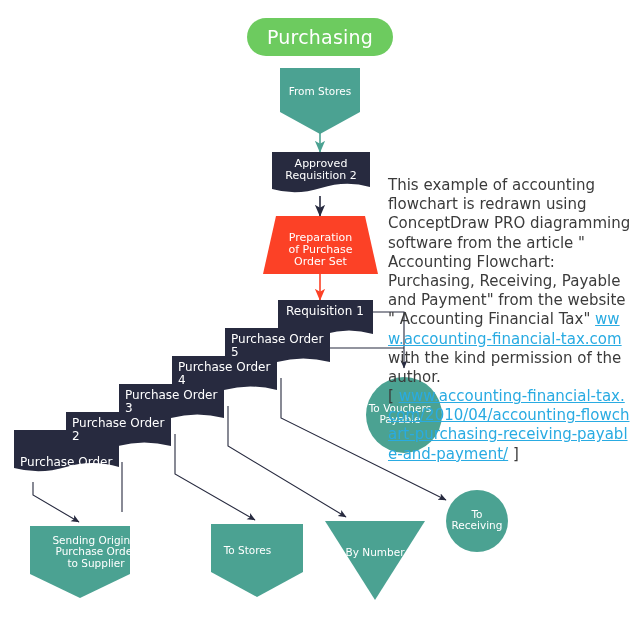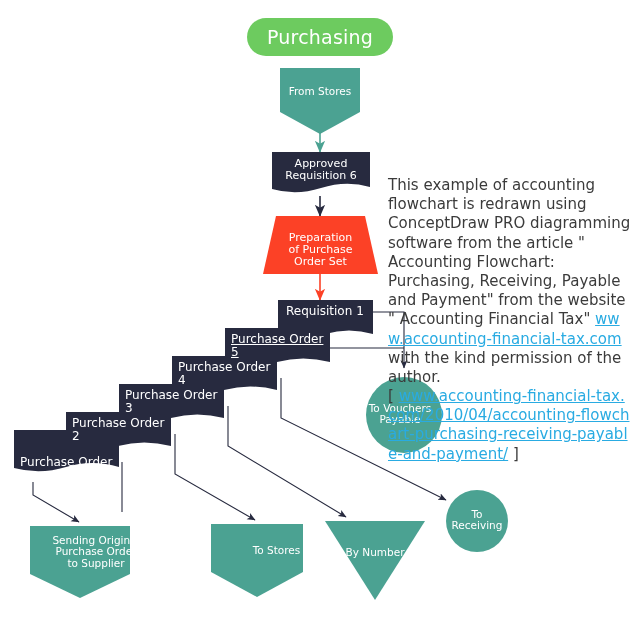--- a/index.html
+++ b/index.html
@@ -133,41 +133,41 @@
     <path d="M325,521 L425,521 L375,600 Z" fill="#4BA292"></path>
 
     <circle cx="477" cy="521" r="31" fill="#4BA292"></circle>
   </svg>
 
   <div class="node-label title-label" style="left:247px; top:27px; width:146px;">Purchasing</div>
 
   <div class="node-label conn-label" style="left:280px; top:86px; width:80px;">From Stores</div>
 
   <div class="node-label doc-label" style="left:272px; top:158px; width:98px;">Approved
-Requisition 6</div>
+Requisition 2</div>
 
   <div class="node-label trap-label" style="left:268px; top:232px; width:105px;">Preparation
 of Purchase
 Order Set</div>
 
   <div class="node-label card-label" style="left:286px; top:305px; width:90px;">Requisition 1</div>
-  <div class="node-label card-label" style="left:231px; top:333px; width:100px;text-decoration:underline;">Purchase Order 5</div>
+  <div class="node-label card-label" style="left:231px; top:333px; width:100px;">Purchase Order 5</div>
   <div class="node-label card-label" style="left:178px; top:361px; width:100px;">Purchase Order 4</div>
   <div class="node-label card-label" style="left:125px; top:389px; width:100px;">Purchase Order 3</div>
   <div class="node-label card-label" style="left:72px; top:417px; width:100px;">Purchase Order 2</div>
   <div class="node-label card-label" style="left:20px; top:436px; width:100px;margin-top:20px;">Purchase Order 1</div>
 
   <div class="node-label conn-label" style="left:366px; top:403px; width:68px;">To Vouchers
 Payable</div>
 
   <div class="node-label conn-label" style="left:30px; top:535px; width:100px;padding-left:16px;">Sending Original
 Purchase Order
 to Supplier</div>
 
-  <div class="node-label conn-label" style="left:211px; top:545px; width:73px;padding-left:29px;">To Stores</div>
+  <div class="node-label conn-label" style="left:211px; top:545px; width:73px;">To Stores</div>
 
   <div class="node-label conn-label" style="left:330px; top:547px; width:90px;">By Number</div>
 
   <div class="node-label conn-label" style="left:446px; top:509px; width:62px;">To
 Receiving</div>
 
   <div class="note-block"><span>This example of accounting flowchart is redrawn using ConceptDraw PRO diagramming software from the article " Accounting Flowchart: Purchasing, Receiving, Payable and Payment" from the website " Accounting Financial Tax" </span><a class="note-link" href="#">www.accounting-financial-tax.com</a><span> with the kind permission of the author.</span><br><span>[ </span><a class="note-link" href="#">www.accounting-financial-tax.com/2010/04/accounting-flowchart-purchasing-receiving-payable-and-payment/</a><span> ]</span></div>
 
 </div>
 

